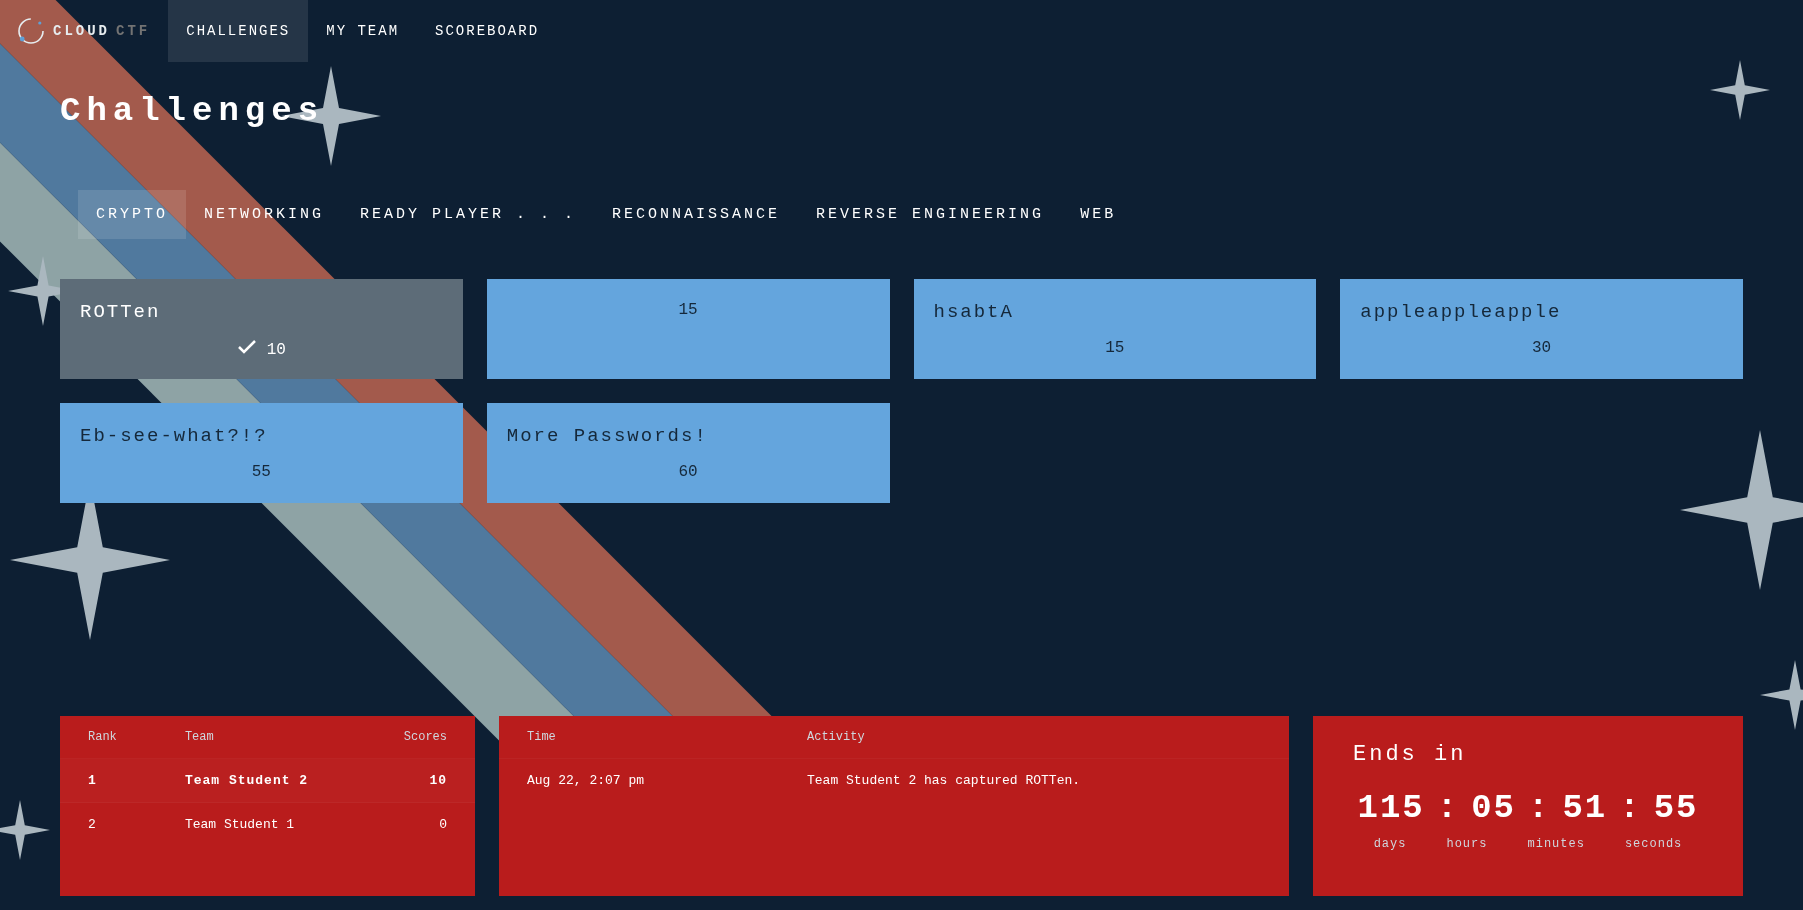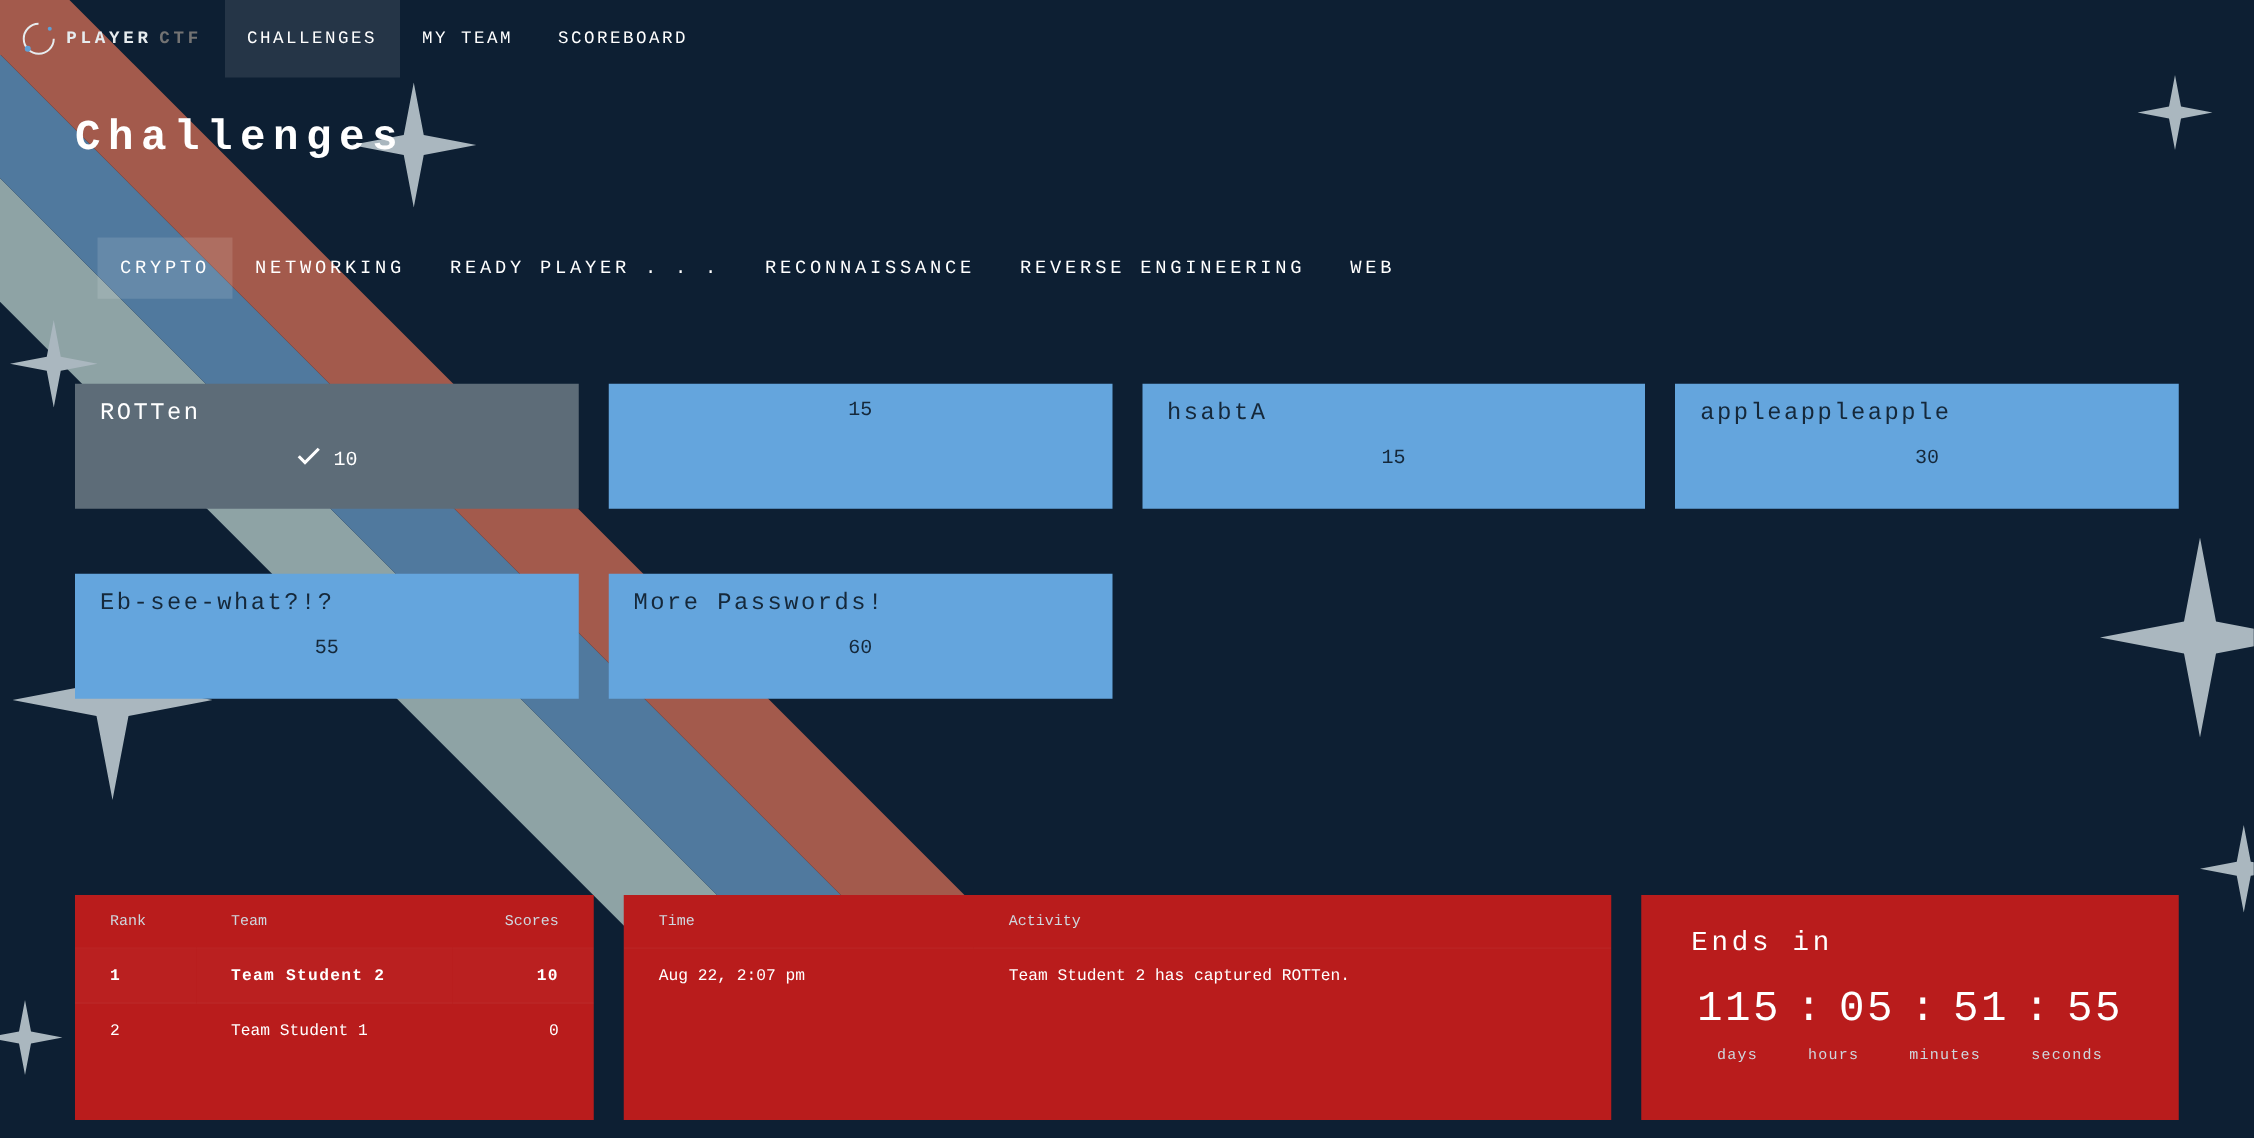--- a/index.html
+++ b/index.html
@@ -80,25 +80,24 @@
 
 .cards {
   display: grid;
   grid-template-columns: repeat(4, 1fr);
   gap: 24px;
   margin-bottom: 170px;
 }
 .card {
   background: #64a5dd;
   color: #15283a;
-  padding: 12px 20px 18px 20px;
+  padding: 22px 20px 18px 20px;
   cursor: pointer;
   min-height: 100px;
   position: relative;
-  margin-top: 28px;
 }
 .card.solved { background: #5d6c78; color: #fff; }
 .card-title { font-size: 19px; letter-spacing: 2px; margin-bottom: 16px; font-weight: normal; }
 .card-pts { text-align: center; font-size: 16px; display:flex; align-items:center; justify-content:center; gap:10px; }
 
 .footer-row {
   position: absolute;
   bottom: 14px; left: 60px; right: 60px;
   display: grid;
   grid-template-columns: 415px 1fr 430px;
@@ -108,21 +107,21 @@
 .panel { background: #b91c1c; padding: 0; min-height: 180px; }
 table { width: 100%; border-collapse: collapse; font-size: 13px; }
 th { text-align: left; padding: 14px 28px; font-weight: normal; color: #cfd7de; font-size:12px; }
 th.right, td.right { text-align: right; }
 td { padding: 14px 28px; border-top: 1px solid rgba(255,255,255,0.04); }
 tr.hl td { background: rgba(255,255,255,0.02); font-weight: bold; letter-spacing: 1px; }
 tbody tr { font-size:13px; }
 
 .countdown { padding: 26px 40px; }
 .cd-label { font-size: 22px; letter-spacing: 3px; margin-bottom: 22px; }
-.cd-row { display:flex; align-items:baseline; justify-content:center; gap:6px; font-size: 34px; letter-spacing: 2px; font-weight:normal; }
+.cd-row { display:flex; align-items:baseline; justify-content:center; gap:6px; font-size: 34px; letter-spacing: 2px; font-weight:bold; }
 .cd-sep { padding: 0 6px; }
 .cd-units { display:flex; justify-content:center; gap:40px; font-size:12px; letter-spacing:1px; margin-top:10px; color:#cfd7de; }
 
 .check-icon { display:inline-block; }
 </style>
 </head>
 <body>
 
 <div class="bg-stripes">
   <div class="stripe grey"></div>
@@ -166,21 +165,21 @@
     </svg>
 </div>
 
 <div class="navbar">
   <div class="logo">
     <svg width="32" height="32" viewBox="0 0 40 40">
       <circle cx="20" cy="20" r="15" stroke="#e6ecef" stroke-width="2" fill="none" stroke-dasharray="70 30"></circle>
       <circle cx="9" cy="30" r="3" fill="#5fa0d6"></circle>
       <circle cx="31" cy="10" r="2" fill="#5fa0d6"></circle>
     </svg>
-    <span class="logo-c">PLAYER</span>
+    <span class="logo-c">CLOUD</span>
     <span class="logo-ctf">CTF</span>
   </div>
   <div class="navlink active">
       <span>CHALLENGES</span>
     </div>
   <div class="navlink">
       <span>MY TEAM</span>
     </div>
   <div class="navlink">
       <span>SCOREBOARD</span>

